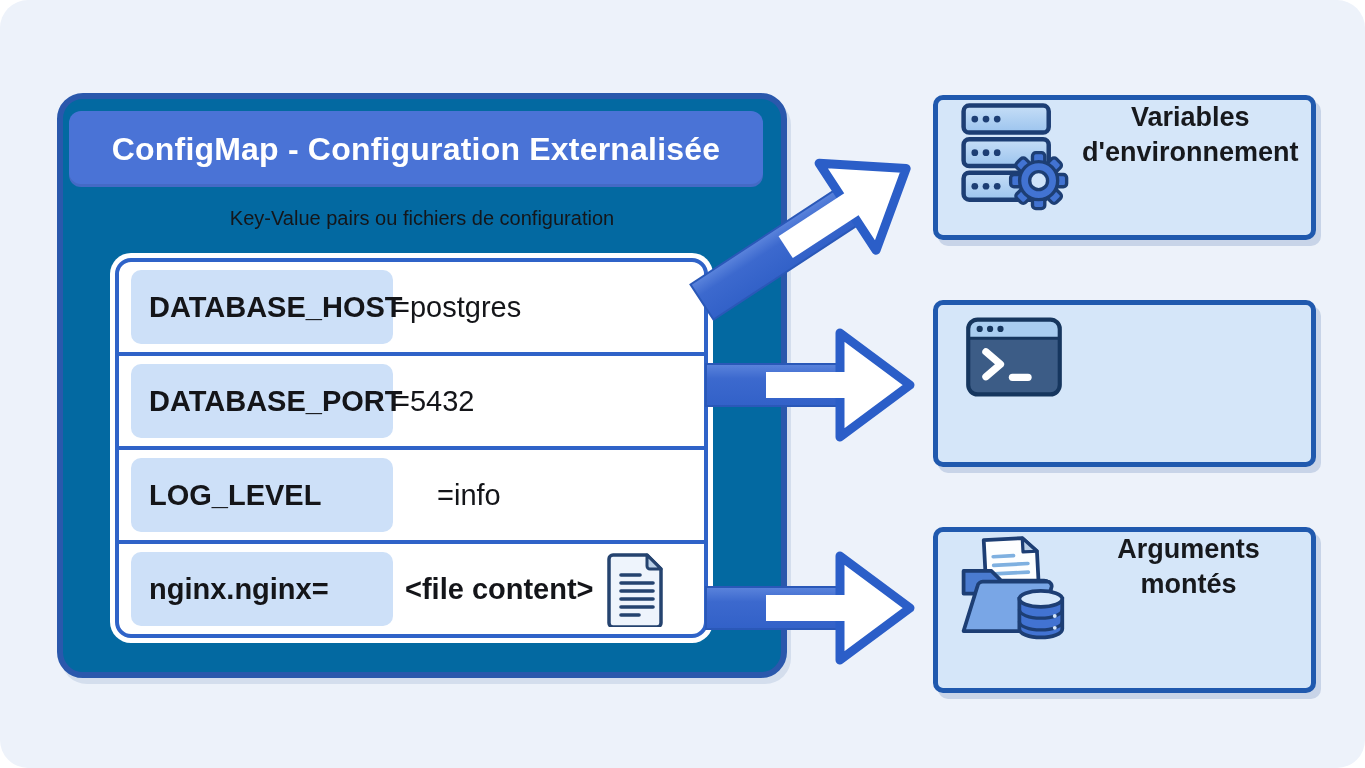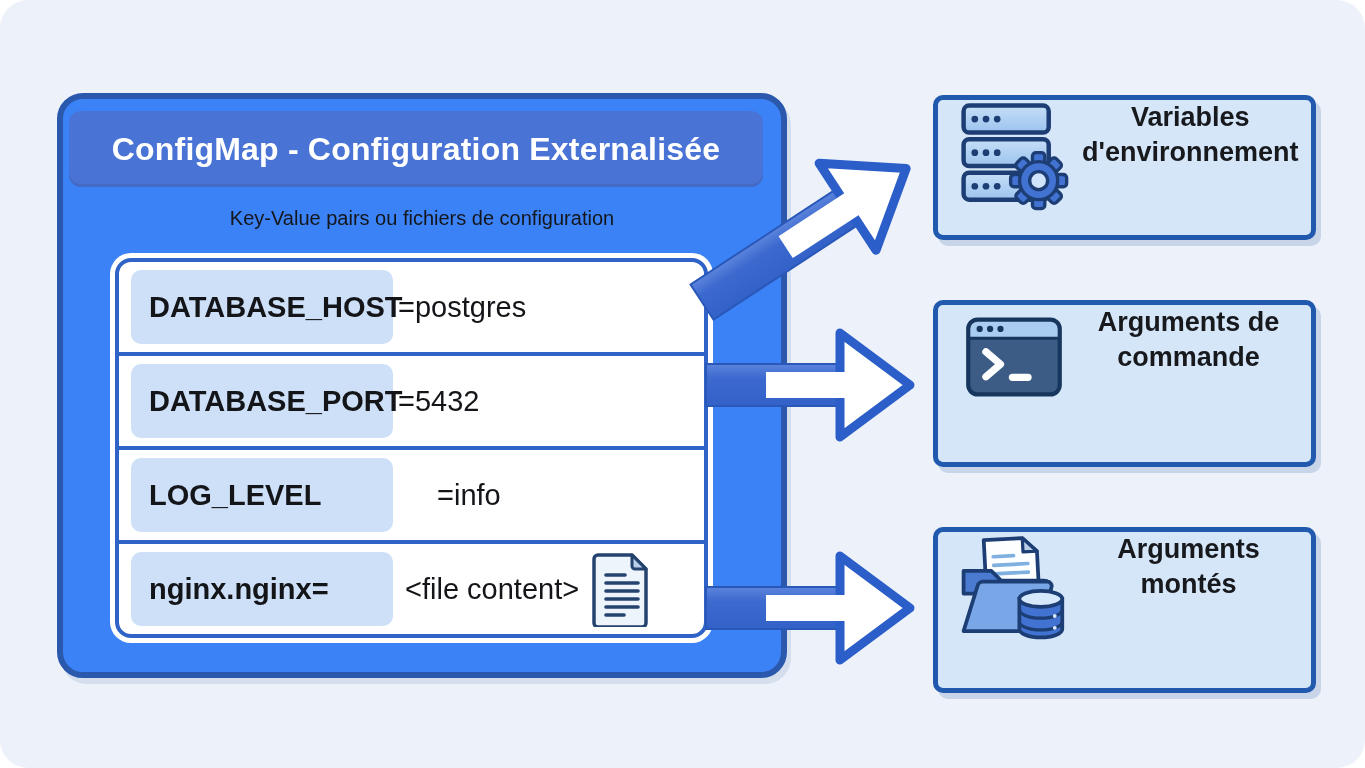--- a/index.html
+++ b/index.html
@@ -1,37 +1,37 @@
 <!DOCTYPE html>
 <html><head>
 <meta charset="utf-8">
 <style>
   html,body{margin:0;padding:0;background:#ffffff;font-family:"Liberation Sans",sans-serif;}
   .screen{position:relative;width:1365px;height:768px;background:#edf2fa;border-radius:28px;overflow:hidden;}
 
   
   .main-card{position:absolute;left:57px;top:93px;width:730px;height:585px;box-sizing:border-box;
-    background:#3b82f6;border:6px solid #2a58ac;border-radius:26px;
+    background:#0369a1;border:6px solid #2a58ac;border-radius:26px;
     box-shadow:4px 6px 0 rgba(32,80,150,0.12);}
   .banner{position:absolute;left:6px;top:12px;width:694px;height:76px;background:#4a73d6;
     border-radius:12px;display:flex;align-items:center;justify-content:center;
     color:#ffffff;font-weight:bold;font-size:32px;letter-spacing:0.2px;
     box-shadow:inset 0 -3px 0 rgba(0,0,0,0.08);}
   .subtitle{position:absolute;left:0;top:108px;width:100%;text-align:center;
     font-size:20px;color:#14161a;}
   .rows-box{position:absolute;left:52px;top:159px;width:593px;height:380px;box-sizing:border-box;
     background:#ffffff;border:4px solid #2f63c8;border-radius:16px;
     box-shadow:0 0 0 5px #ffffff;display:flex;flex-direction:column;overflow:hidden;}
   .kv-row{flex:1;display:flex;align-items:center;padding-left:12px;border-bottom:4px solid #2f63c8;}
   .kv-row:last-child{border-bottom:none;}
   .kv-chip{width:262px;height:74px;box-sizing:border-box;background:#cde0f8;border-radius:10px;
     display:flex;align-items:center;padding-left:18px;font-weight:bold;font-size:29px;color:#141519;flex-shrink:0;}
-  .kv-value{font-size:29px;color:#141519;margin-left:5px;white-space:nowrap;}
+  .kv-value{font-size:29px;color:#141519;white-space:nowrap;}
   .kv-row.gap-lg .kv-value{margin-left:44px;}
-  .kv-row.gap-md .kv-value{margin-left:12px;}
+  .kv-row.gap-md .kv-value{margin-left:12px;font-weight:bold;}
   .file-icon{margin-left:12px;flex-shrink:0;}
 
   
   .target-card{position:absolute;left:933px;width:383px;box-sizing:border-box;
     background:#d5e6f9;border:5px solid #2059ae;border-radius:10px;
     box-shadow:5px 6px 0 rgba(32,80,150,0.18);
     display:flex;align-items:flex-start;padding:0 16px;gap:8px;}
   .target-card .icon-wrap{width:120px;flex-shrink:0;display:flex;align-items:center;justify-content:center;}
   .target-label{flex:1;text-align:center;font-weight:bold;font-size:27px;line-height:1.3;color:#17191d;}
   #card-env{top:95px;height:145px;}
@@ -138,21 +138,20 @@
         <line x1="6" y1="32" x2="94" y2="32" stroke="#16365e" stroke-width="3"></line>
         <g fill="#16365e">
           <circle cx="17" cy="23" r="3"></circle>
             <circle cx="27" cy="23" r="3"></circle>
             <circle cx="37" cy="23" r="3"></circle>
         </g>
         <polyline points="23,45 37,57 23,69" fill="none" stroke="#ffffff" stroke-width="7" stroke-linecap="round" stroke-linejoin="round"></polyline>
         <rect x="45" y="66" width="22" height="7" rx="3.5" fill="#ffffff"></rect>
       </svg>
     </div>
-    <div class="target-label">Arguments de commande</div>
   </div>
 
   <div class="target-card" id="card-files">
     <div class="icon-wrap">
       <svg width="118" height="108" viewBox="0 0 110 100">
 
         <g transform="rotate(-3 50 30)">
           <path d="M28 6 h36 l13 13 v36 h-49 z" fill="#fdfeff" stroke="#1d3e74" stroke-width="3.5" stroke-linejoin="round"></path>
           <path d="M64 6 l13 13 h-13 z" fill="#b9cfe8" stroke="#1d3e74" stroke-width="3" stroke-linejoin="round"></path>
           <g stroke="#7fb0e0" stroke-width="3.4" stroke-linecap="round">

